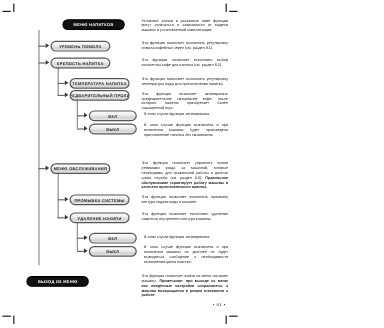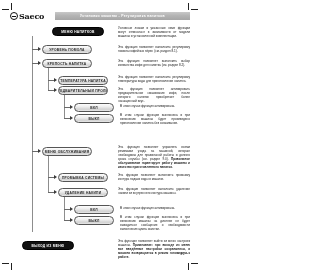--- a/index.html
+++ b/index.html
@@ -127,28 +127,20 @@
     <i class="h"></i>
     <i class="v"></i>
   </div>
 <div class="crop crop-br">
     <i class="h"></i>
     <i class="v"></i>
   </div>
 
 <div class="page">
 
-  <div class="header">
-    <div class="logo">
-      <span class="mark"></span><span>Saeco</span>
-    </div>
-    <div class="header-bar">
-      <span>Установки машины - Регулировка напитков</span>
-    </div>
-  </div>
 
   <div class="tree">
 
     <div class="rail" style="left:22px;top:9px;height:196px;"></div>
 
     <div class="rail" style="left:38px;top:36px;height:28px;"></div>
 
     <div class="rail" style="left:54px;top:63px;height:28px;"></div>
 
     <div class="rail" style="left:38px;top:124px;height:42px;"></div>

